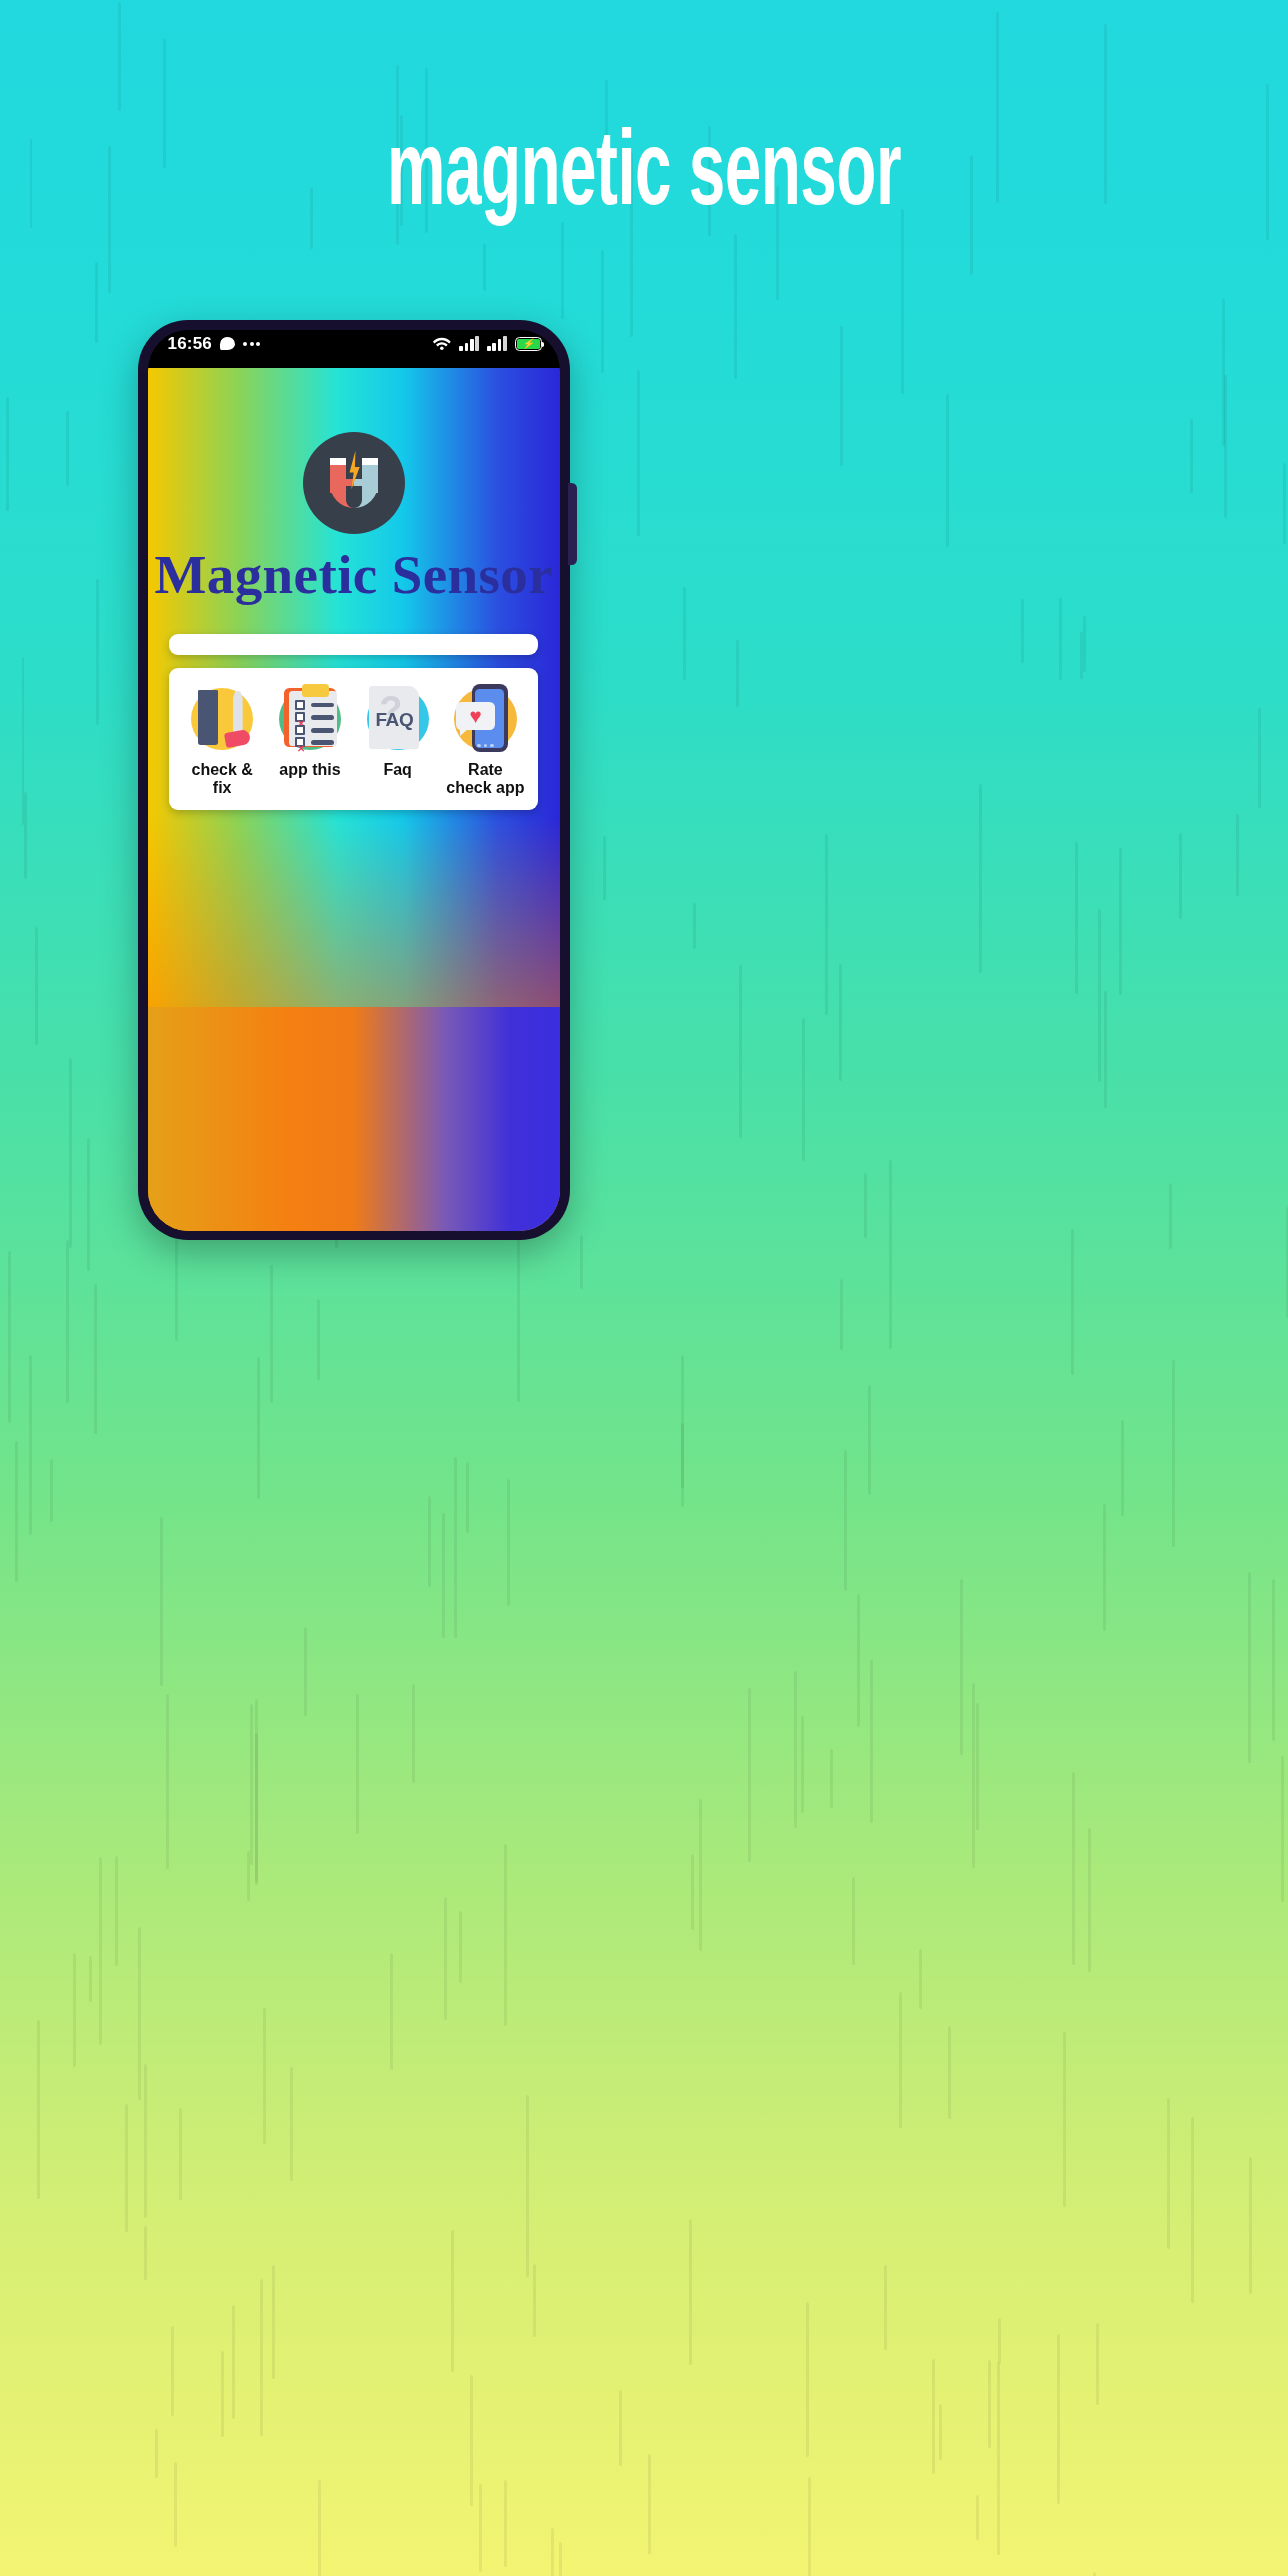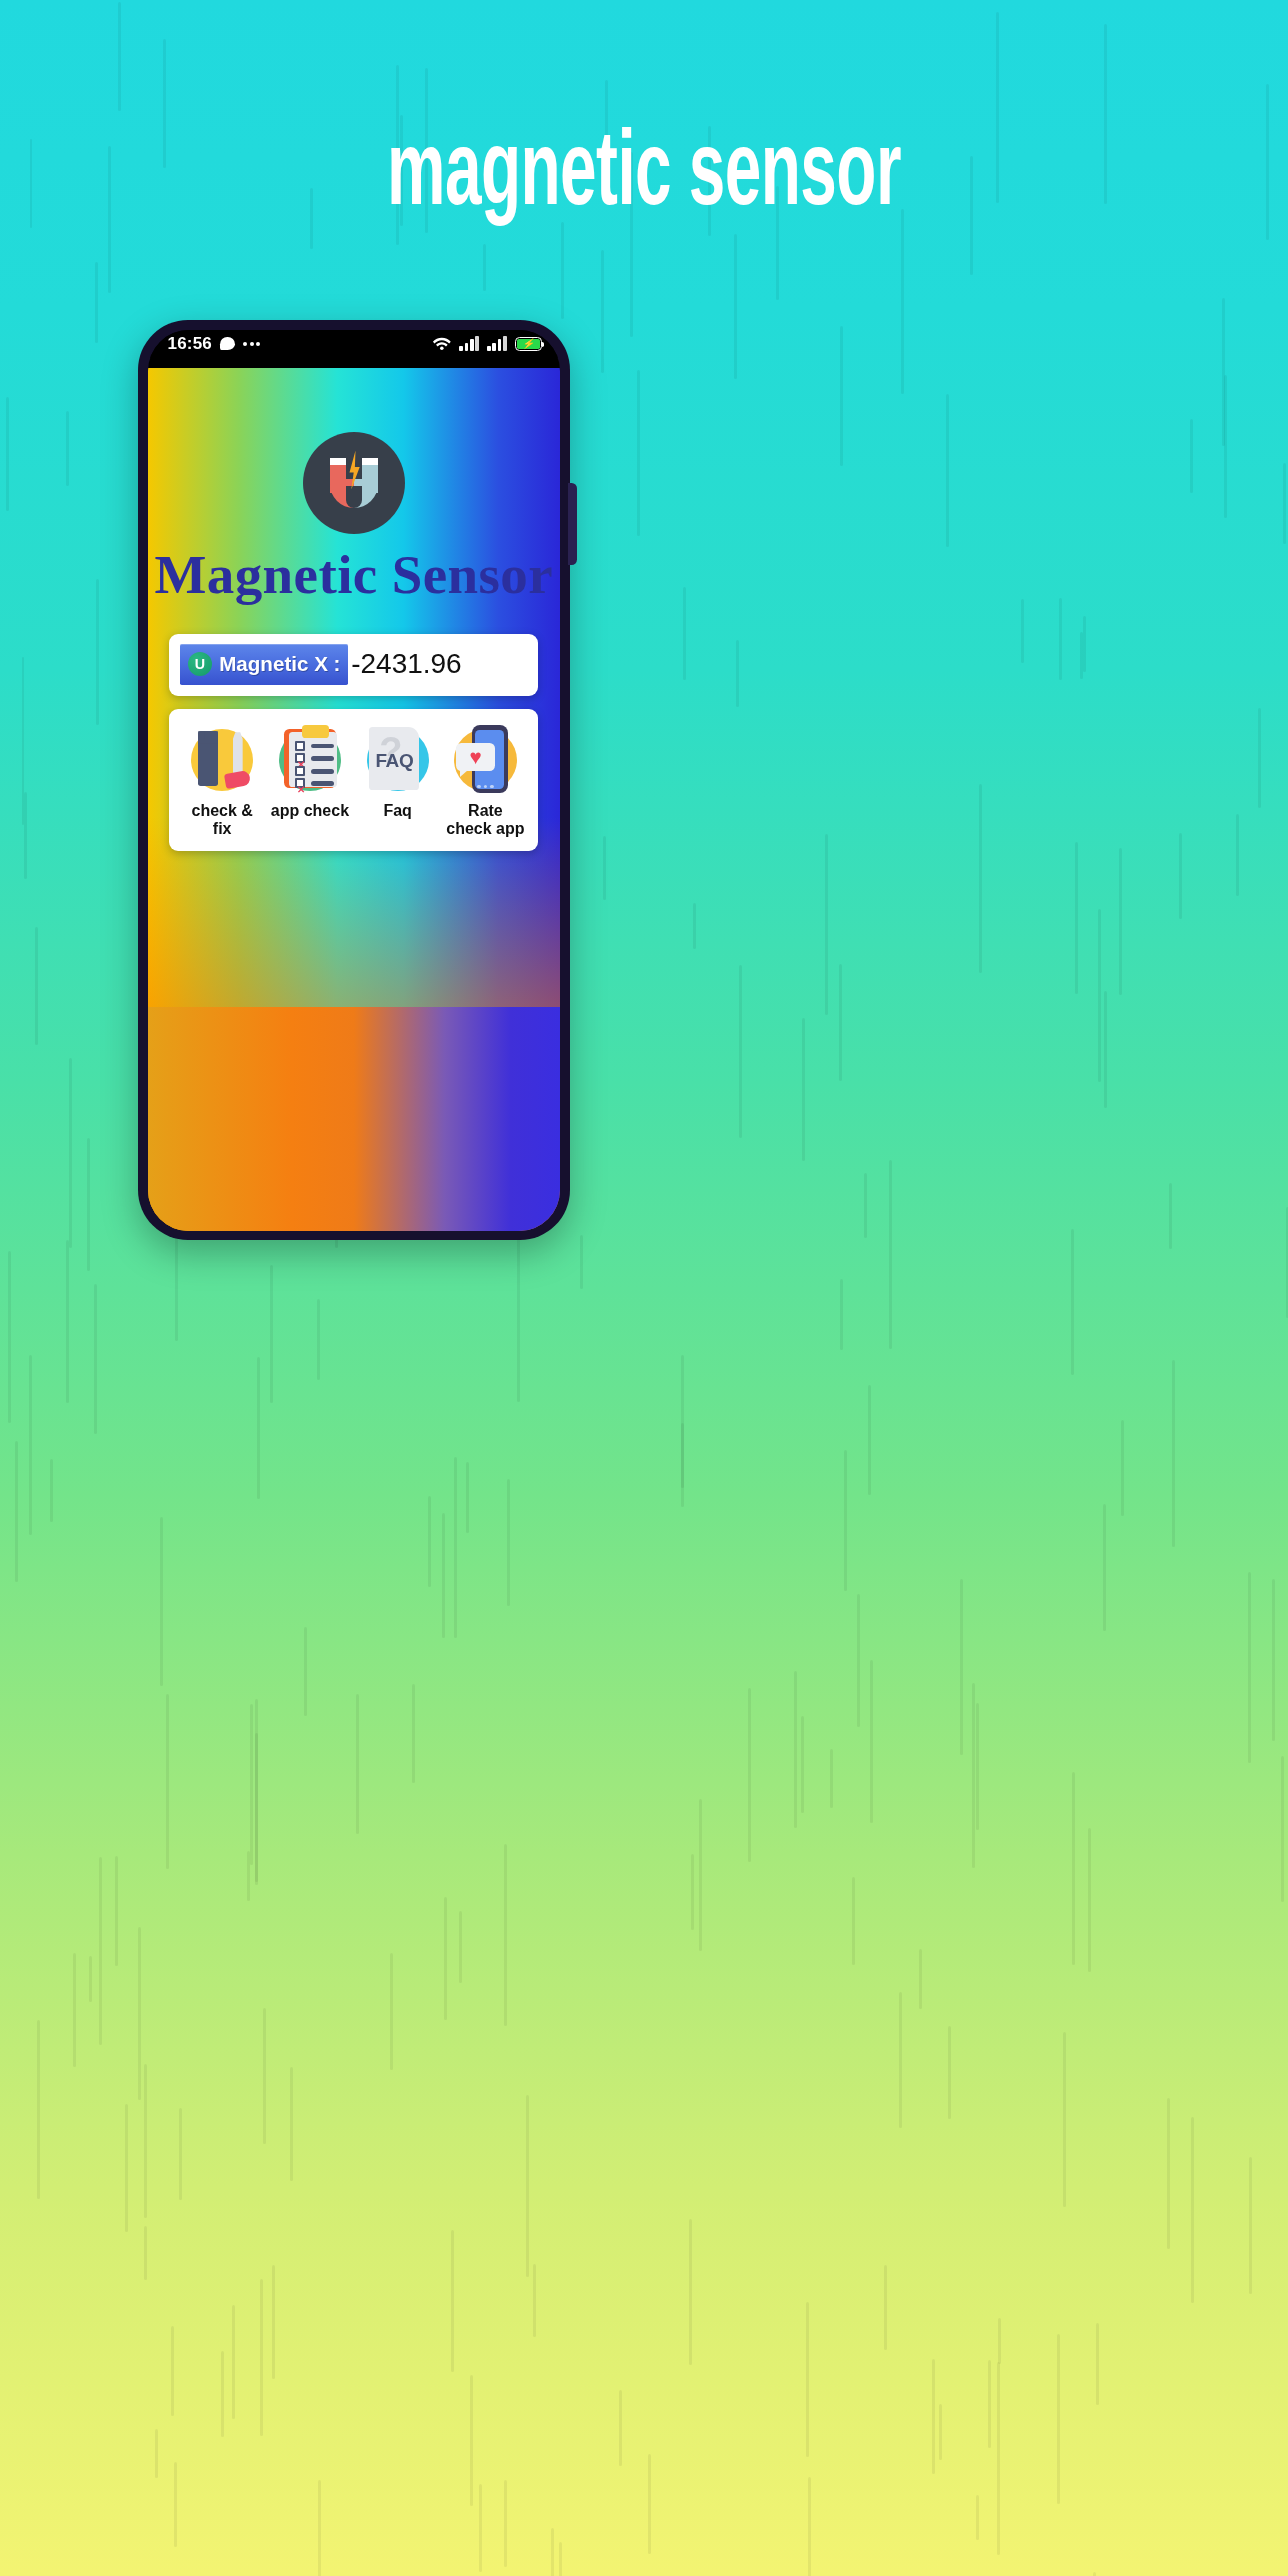--- a/index.html
+++ b/index.html
@@ -523,27 +523,20 @@
           <span class="tip l"></span>
             <span class="tip r"></span>
           <span class="zap"></span>
         </div>
       </div>
 
       <div class="app-title">Magnetic Sensor</div>
 
       <div class="card">
 
-        <div class="row">
-          <div class="badge">
-            <span class="mag-chip"></span>
-            <span class="badge-label">Magnetic X :</span>
-          </div>
-          <span class="value">-2431.96</span>
-        </div>
 
 
 
 
       </div>
 
       <div class="actions">
 
         <div class="action cf">
           <div class="act-ico">
@@ -563,21 +556,21 @@
             <span class="tab"></span>
             <span class="cb" style="top:18px"></span>
               <span class="ln" style="top:20.6px"></span>
             <span class="cb" style="top:30px"><span class="x">✕</span></span>
               <span class="ln" style="top:33px"></span>
             <span class="cb" style="top:43px"></span>
               <span class="ln" style="top:46px"></span>
             <span class="cb" style="top:55px"><span class="x">✕</span></span>
               <span class="ln" style="top:58px"></span>
           </div>
-          <div class="act-label">app check</div>
+          <div class="act-label">app this</div>
         </div>
 
         <div class="action fq">
           <div class="act-ico">
             <span class="ic-circle"></span>
             <span class="doc"></span>
             <span class="q">?</span>
             <span class="faqtxt">FAQ</span>
           </div>
           <div class="act-label">Faq</div>

